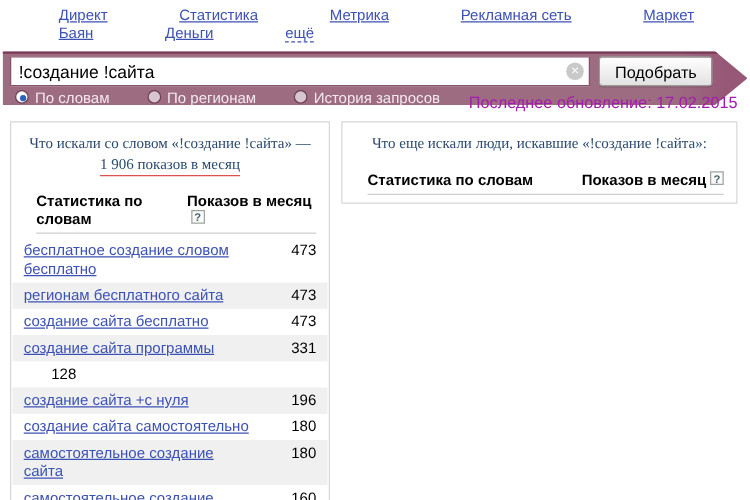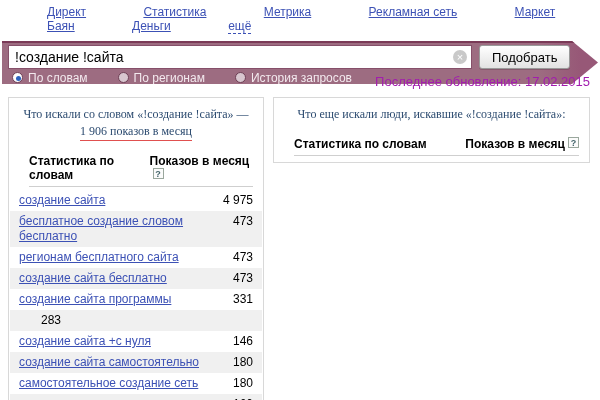--- a/index.html
+++ b/index.html
@@ -130,52 +130,48 @@
       <span>Что искали со словом «!создание !сайта» — </span><span class="hl">1 906 показов в месяц</span>
     </div>
     <div class="thead">
       <span>Статистика по словам</span>
       <span>
         <span>Показов в месяц</span><span class="help">?</span>
       </span>
     </div>
     <div class="rows">
       <div class="row">
-        <a class="phrase">создание сайта</a>
-        <span class="val">4 975</span>
-      </div>
-      <div class="row">
         <a class="phrase">бесплатное создание словом бесплатно</a>
         <span class="val">473</span>
       </div>
       <div class="row">
         <a class="phrase">регионам бесплатного сайта</a>
         <span class="val">473</span>
       </div>
       <div class="row">
         <a class="phrase">создание сайта бесплатно</a>
         <span class="val">473</span>
       </div>
       <div class="row">
         <a class="phrase">создание сайта программы</a>
         <span class="val">331</span>
       </div>
       <div class="row">
-        <span class="val">283</span>
+        <span class="val">128</span>
       </div>
       <div class="row">
         <a class="phrase">создание сайта +с нуля</a>
-        <span class="val">146</span>
+        <span class="val">196</span>
       </div>
       <div class="row">
         <a class="phrase">создание сайта самостоятельно</a>
         <span class="val">180</span>
       </div>
       <div class="row">
-        <a class="phrase">самостоятельное создание сеть</a>
+        <a class="phrase">самостоятельное создание сайта</a>
         <span class="val">180</span>
       </div>
       <div class="row">
         <a class="phrase">самостоятельное создание сайта бесплатно</a>
         <span class="val">160</span>
       </div>
 
     </div>
   </div>
 

